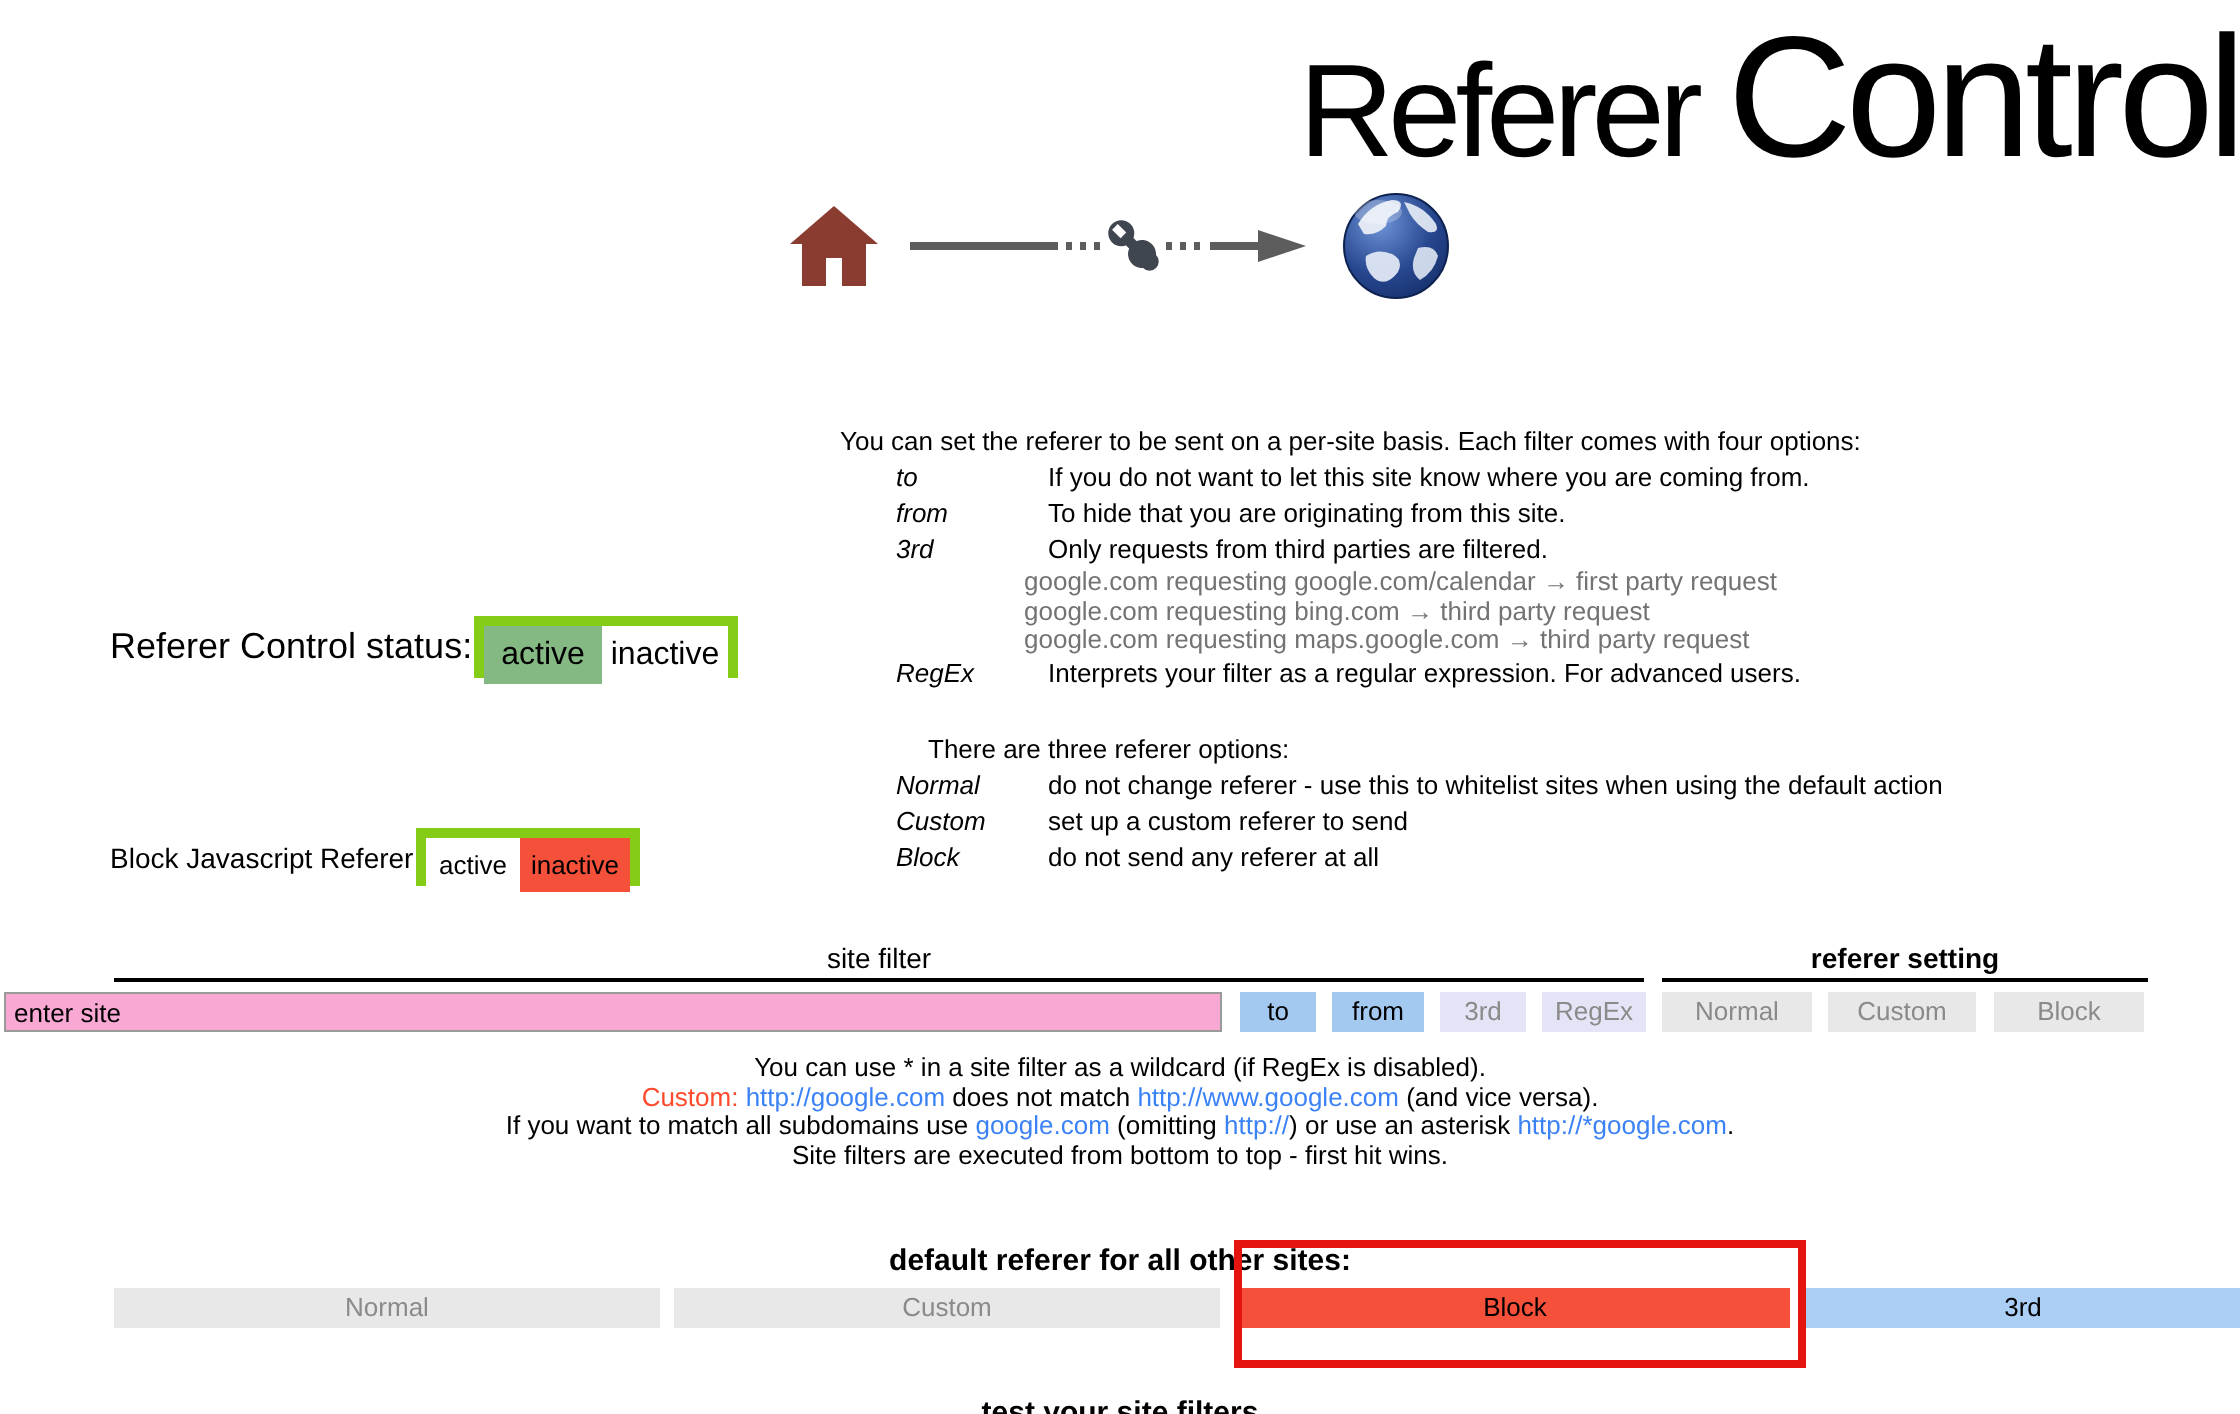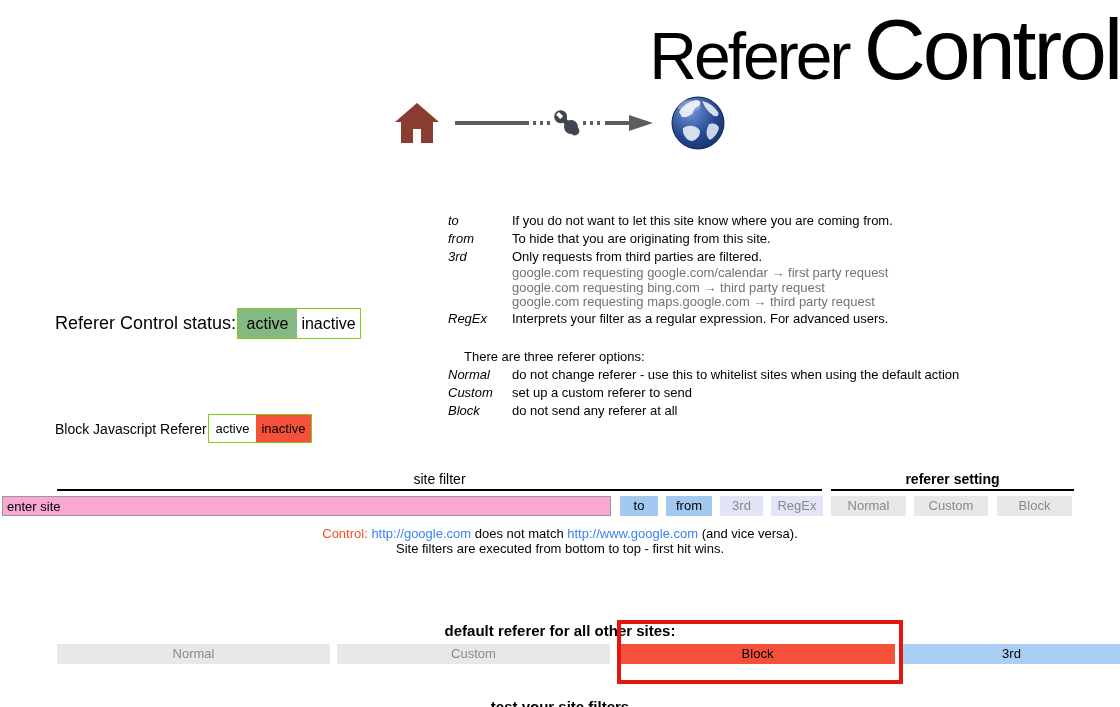--- a/index.html
+++ b/index.html
@@ -14,27 +14,27 @@
 
   
   .iconrow{position:absolute;top:93px;left:0;width:1120px;height:64px;display:flex;
            justify-content:center;align-items:center;gap:14px;}
 
   
   .help{position:absolute;left:420px;top:212px;width:665px;font-size:13px;}
   .help-intro{line-height:18px;}
   .help-row{display:flex;line-height:18px;}
   .help-term{margin-left:28px;width:64px;font-style:italic;flex:none;}
-  .help-desc{flex:1;}
+  .help-desc{flex:1;margin-left:12px;}
   .help-example{margin-left:92px;color:#737373;line-height:14.5px;}
   .help-gap{height:20px;}
 
   
   .status-label{position:absolute;left:55px;top:313px;font-size:18px;}
-  .toggle{position:absolute;display:flex;border:1px solid #84cc16;box-sizing:border-box;}
+  .toggle{position:absolute;display:flex;border:5px solid #84cc16;box-sizing:border-box;}
   .toggle-cell{text-align:center;}
   .tg-status{left:237px;top:308px;height:31px;}
   .tg-status .toggle-cell{height:29px;line-height:29px;font-size:16px;}
   .tg-status .c-active{width:59px;background:#84b984;}
   .tg-status .c-inactive{width:63px;background:#fff;}
   .js-label{position:absolute;left:55px;top:421px;font-size:14px;}
   .tg-js{left:208px;top:414px;height:29px;}
   .tg-js .toggle-cell{height:27px;line-height:27px;font-size:13px;}
   .tg-js .c-active{width:47px;background:#fff;}
   .tg-js .c-inactive{width:55px;background:#f4503a;}
@@ -126,20 +126,21 @@
         <path d="M10 18 Q16 8 27 6 Q34 6 30 12 Q24 14 24 19 Q19 24 13 23 Z" fill="#e9eef7" opacity="0.95"></path>
         <path d="M33 7 Q43 9 49 18 Q51 23 45 22 Q39 18 36 13 Z" fill="#e9eef7" opacity="0.9"></path>
         <path d="M14 34 Q20 30 27 33 Q33 36 30 42 Q24 50 18 45 Q13 40 14 34 Z" fill="#dfe7f4" opacity="0.95"></path>
         <path d="M40 30 Q48 28 50 34 Q48 42 41 46 Q36 42 38 35 Z" fill="#dfe7f4" opacity="0.9"></path>
         <ellipse cx="20" cy="12" rx="12" ry="6" fill="#ffffff" opacity="0.25"></ellipse>
       </svg>
     </span>
   </div>
 
   <div class="help">
+    <div class="help-intro">You can set the referer to be sent on a per-site basis. Each filter comes with four options:</div>
     <div class="help-row">
       <span class="help-term">to</span>
       <span class="help-desc">If you do not want to let this site know where you are coming from.</span>
     </div>
     <div class="help-row">
       <span class="help-term">from</span>
       <span class="help-desc">To hide that you are originating from this site.</span>
     </div>
     <div class="help-row">
       <span class="help-term">3rd</span>
@@ -188,21 +189,23 @@
   <input class="site-input" type="text" value="enter site" style="">
   <div class="btn b-blue b-to">to</div>
   <div class="btn b-blue b-from">from</div>
   <div class="btn b-lav b-3rd">3rd</div>
   <div class="btn b-lav b-regex">RegEx</div>
   <div class="btn b-gray b-normal">Normal</div>
   <div class="btn b-gray b-custom">Custom</div>
   <div class="btn b-gray b-block">Block</div>
 
   <div class="notes">
-    <div><span class="caution">Control: </span><span class="url">http://google.com</span><span> does not match </span><span class="url">http://www.google.com</span><span> (and vice versa).</span></div>
+    <div>You can use * in a site filter as a wildcard (if RegEx is disabled).</div>
+    <div><span class="caution">Custom: </span><span class="url">http://google.com</span><span> does not match </span><span class="url">http://www.google.com</span><span> (and vice versa).</span></div>
+    <div><span>If you want to match all subdomains use </span><span class="url">google.com</span><span> (omitting </span><span class="url">http://</span><span>) or use an asterisk </span><span class="url">http://*google.com</span><span>.</span></div>
     <div>Site filters are executed from bottom to top - first hit wins.</div>
   </div>
 
   <div class="default-heading">default referer for all other sites:</div>
   <div class="dbtn d-normal">Normal</div>
   <div class="dbtn d-custom">Custom</div>
   <div class="dbtn d-block">Block</div>
   <div class="dbtn d-3rd">3rd</div>
   <div class="redbox"></div>
 

